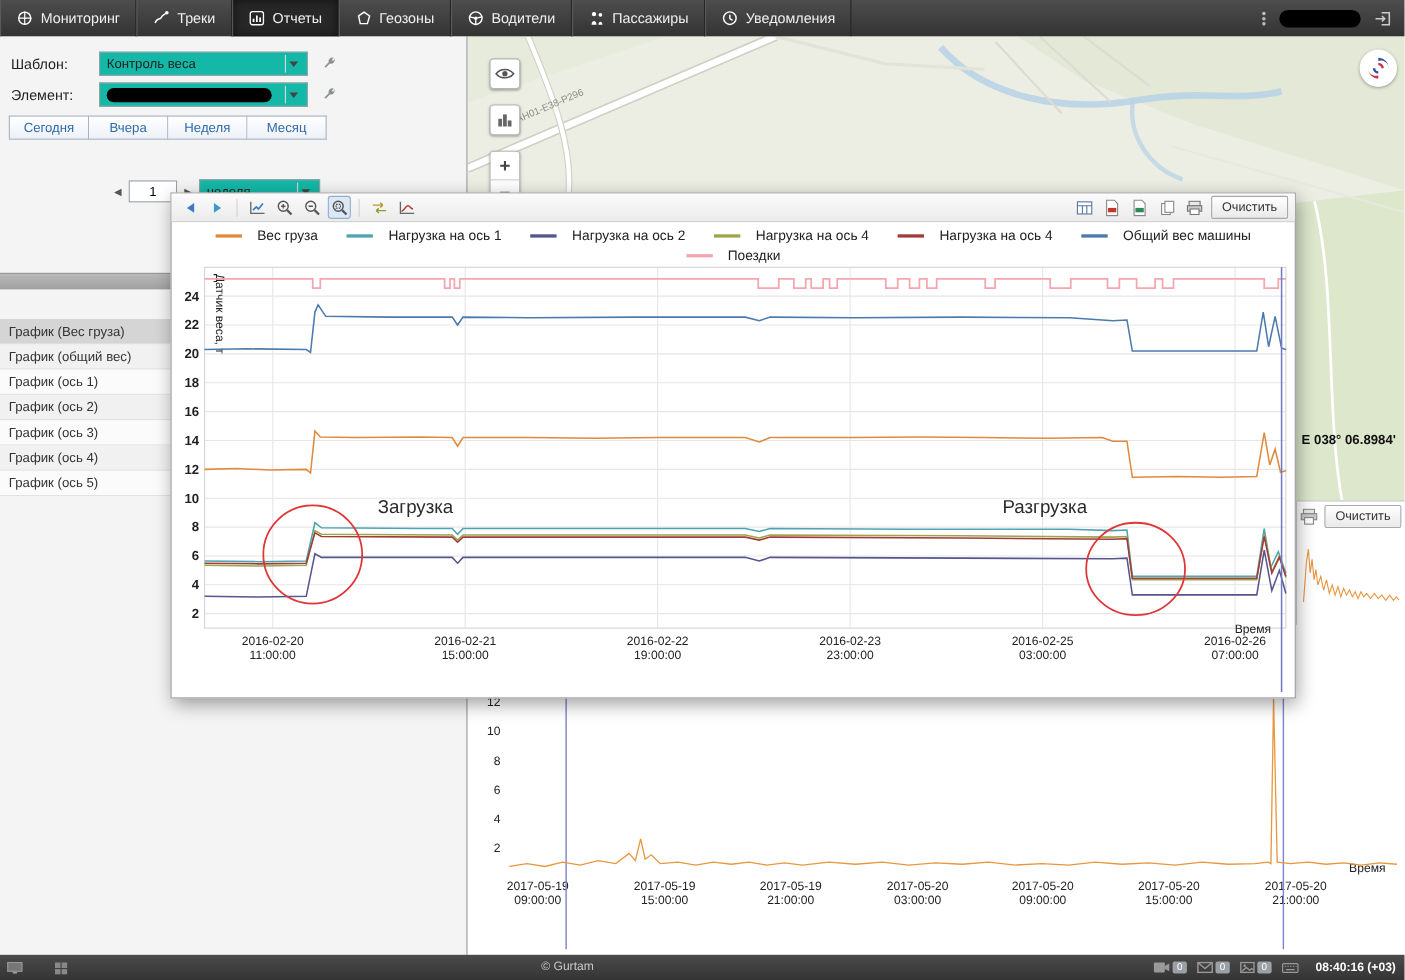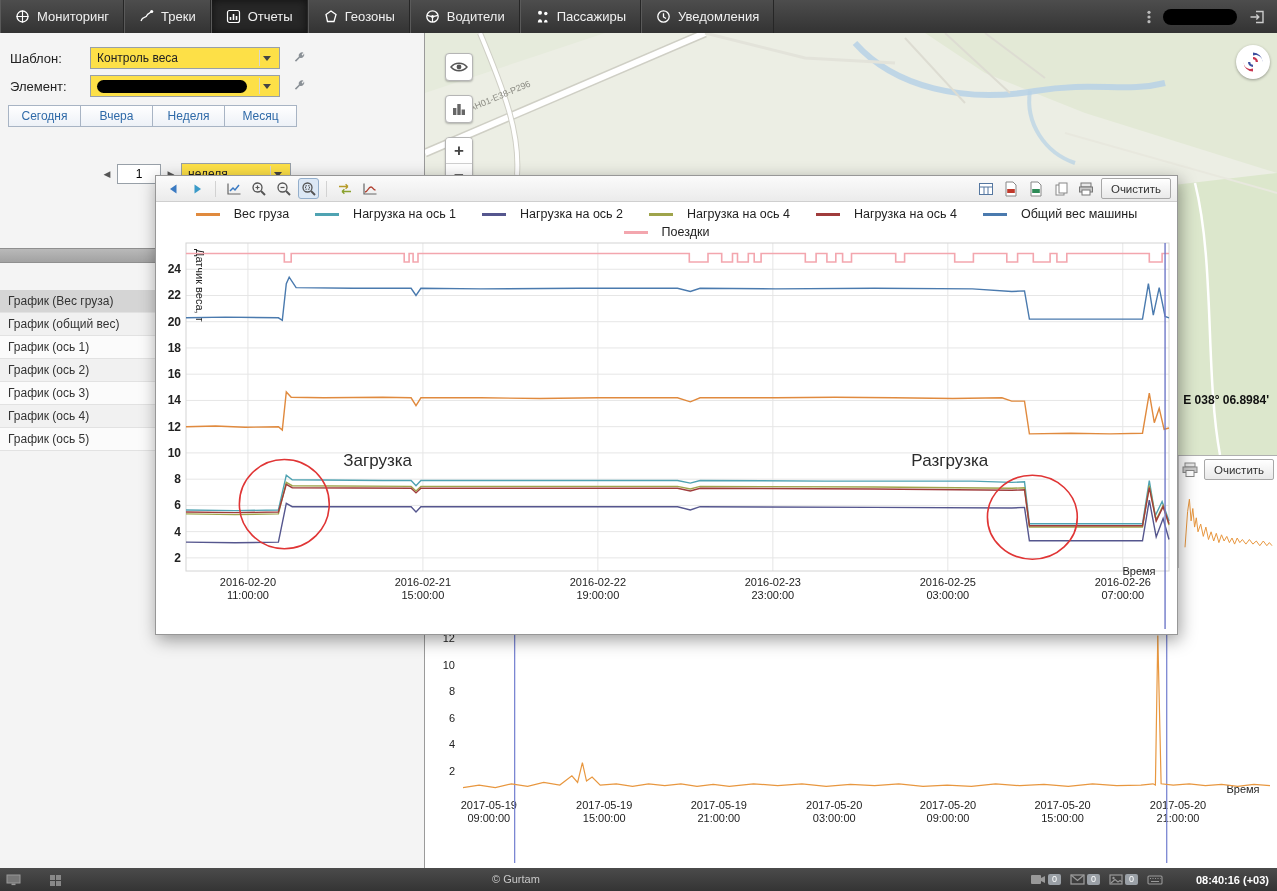--- a/index.html
+++ b/index.html
@@ -16,21 +16,21 @@
   .brand-reg{font-size:8px;vertical-align:super;color:#ddd}
   .menu-item{display:flex;align-items:center;gap:7px;padding:0 14px;border-left:1px solid #5a5a5a;border-right:1px solid #262626;font-size:13px;cursor:pointer;white-space:nowrap}
   .menu-item.active{background:#272727;box-shadow:inset 0 0 8px #101010}
   .topbar-right{margin-left:auto;display:flex;align-items:center;gap:12px;padding-right:12px}
   .redacted-pill{width:74px;height:16px;background:#000;border-radius:8px}
 
   
   .left-panel{position:absolute;top:33px;left:0;width:425px;bottom:23px;background:#f4f4f4;border-right:1px solid #9a9a9a;z-index:10}
   .form-row{position:absolute;left:0;display:flex;align-items:center}
   .form-label{width:90px;padding-left:10px;font-size:13px;color:#222}
-  .fld-select{width:190px;height:22px;background:#fde047;border:1px solid #98a0a8;display:flex;align-items:center;justify-content:space-between;padding:0 5px 0 6px;font-size:12px;color:#222;cursor:pointer}
+  .fld-select{width:190px;height:22px;background:#14b8a6;border:1px solid #98a0a8;display:flex;align-items:center;justify-content:space-between;padding:0 5px 0 6px;font-size:12px;color:#222;cursor:pointer}
   .dd-btn{width:15px;height:16px;display:flex;align-items:center;justify-content:center;border-left:1px solid #d6d6d6}
   .dd-arrow{width:0;height:0;border-left:4px solid transparent;border-right:4px solid transparent;border-top:5px solid #444}
   .wrench-btn{margin-left:12px;cursor:pointer}
   .redacted-field{width:150px;height:13px;background:#000;border-radius:7px}
   .quick-btns{position:absolute;left:8px;top:72px;width:289px;display:flex}
   .quick-btn{flex:1;height:22px;border:1px solid #a8b4c4;background:linear-gradient(#ffffff,#edf1f7);color:#2f6aa8;font-size:12px;display:flex;align-items:center;justify-content:center;cursor:pointer}
   .quick-btn + .quick-btn{border-left:none}
   .stepper{position:absolute;left:100px;top:130px;display:flex;align-items:center;gap:3px}
   .step-btn{width:14px;height:18px;display:flex;align-items:center;justify-content:center;color:#555;font-size:9px;cursor:pointer}
   .step-input{width:44px;height:20px;border:1px solid #98a0a8;text-align:center;font-size:12px;background:#fff;font-family:"Liberation Sans",sans-serif}
@@ -70,21 +70,21 @@
   .legend-item{display:flex;align-items:center;gap:14px}
   .legend-swatch{width:24px;height:3px;display:inline-block}
 
   
   .statusbar{position:absolute;left:0;right:0;bottom:0;height:23px;background:linear-gradient(#4b4b4b,#343434);color:#c8c8c8;font-size:11px;z-index:40}
   .sb-left{position:absolute;left:6px;top:0;height:23px;display:flex;align-items:center;gap:28px}
   .sb-copy{position:absolute;left:492px;top:5px}
   .sb-right{position:absolute;right:8px;top:0;height:23px;display:flex;align-items:center;gap:9px}
   .sb-ico{display:flex;align-items:center;cursor:pointer}
   .badge{min-width:13px;height:11px;background:#9aa0a6;border-radius:2px;color:#fff;font-size:9px;line-height:11px;text-align:center;padding:0 2px;margin-left:2px}
-  .sb-time{color:#fff;font-weight:bold;margin-left:24px}
+  .sb-time{color:#fff;font-weight:bold;margin-left:6px}
 </style>
 </head>
 <body>
 
 <header class="topbar">
 
   <div class="menu-item">
     <span>
         <svg width="15" height="15">
           <circle cx="7.5" cy="7.5" r="5.5" fill="none" stroke="#fff" stroke-width="1.3"></circle>

